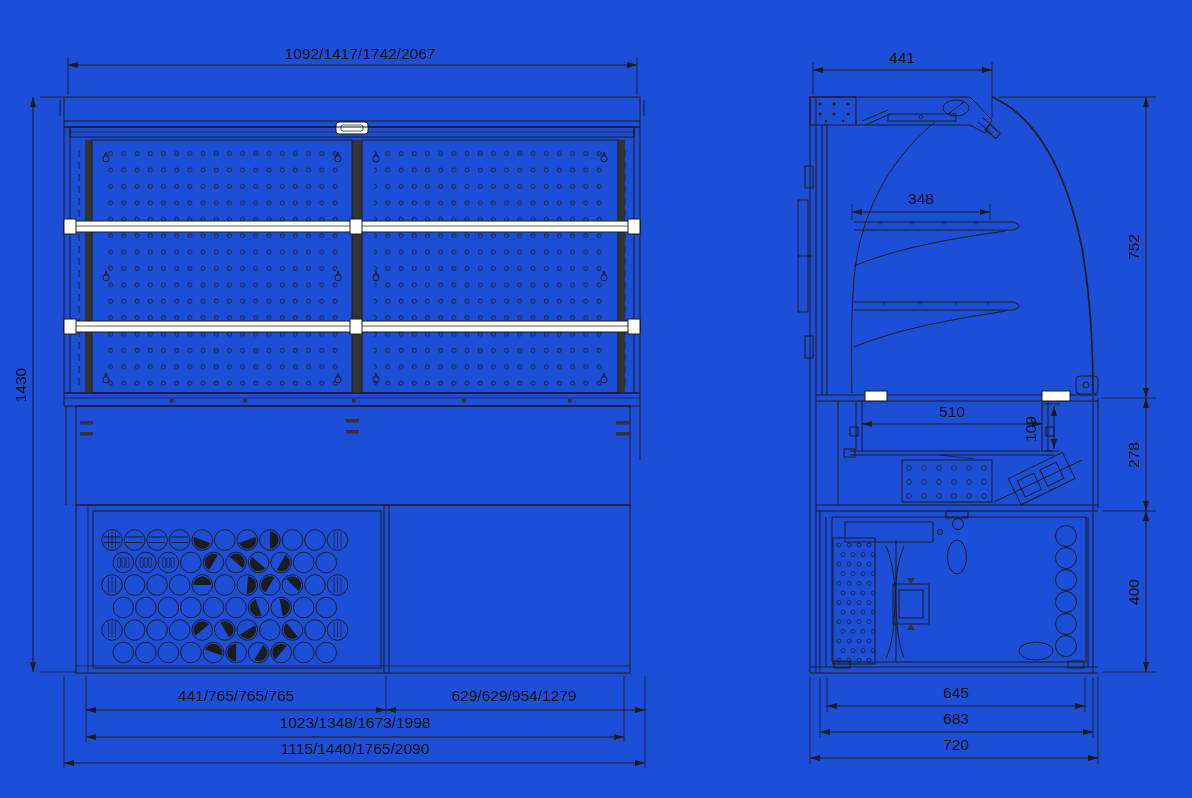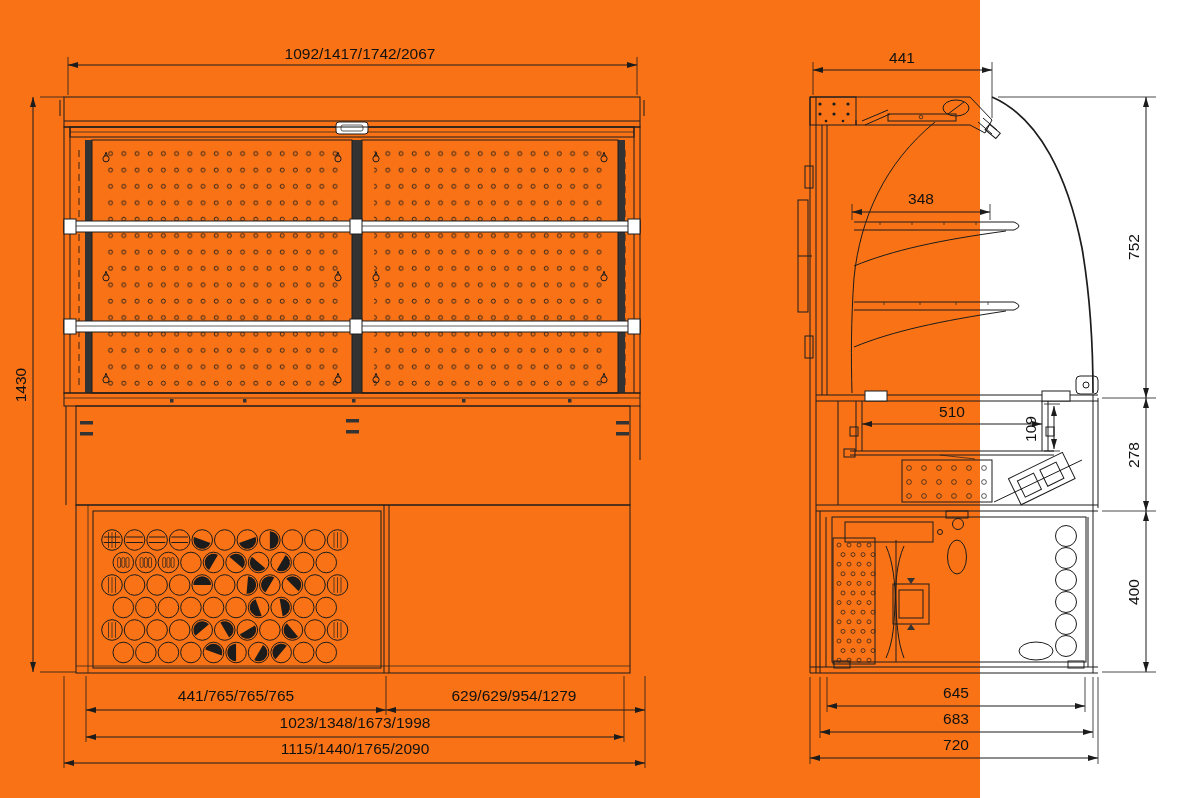--- a/index.html
+++ b/index.html
@@ -1,16 +1,16 @@
 <!DOCTYPE html>
 <html><head>
 <meta charset="utf-8">
 <style>
   html,body{margin:0;padding:0;background:#fff;}
-  .stage{width:980px;height:798px;background:#f97316;position:relative;font-family:"Liberation Sans",sans-serif;}
+  .stage{width:1192px;height:798px;background:#1d4ed8;position:relative;font-family:"Liberation Sans",sans-serif;}
   .ln{stroke:#1c1c1c;stroke-width:1;fill:none;}
   .lnt{stroke:#1c1c1c;stroke-width:.7;fill:none;}
   .ln2{stroke:#1c1c1c;stroke-width:1.7;fill:none;}
   .wh{fill:#fff;stroke:#1c1c1c;stroke-width:1;}
   .dk{fill:#333;stroke:none;}
   .dim{stroke:#1c1c1c;stroke-width:1;fill:none;marker-start:url(#ma);marker-end:url(#ma);}
   .ext{stroke:#1c1c1c;stroke-width:.8;fill:none;}
   .dash{stroke:#1c1c1c;stroke-width:.9;fill:none;stroke-dasharray:7 5;}
   text.d{font:15.5px "Liberation Sans",sans-serif;fill:#111;text-anchor:middle;}
 </style>

